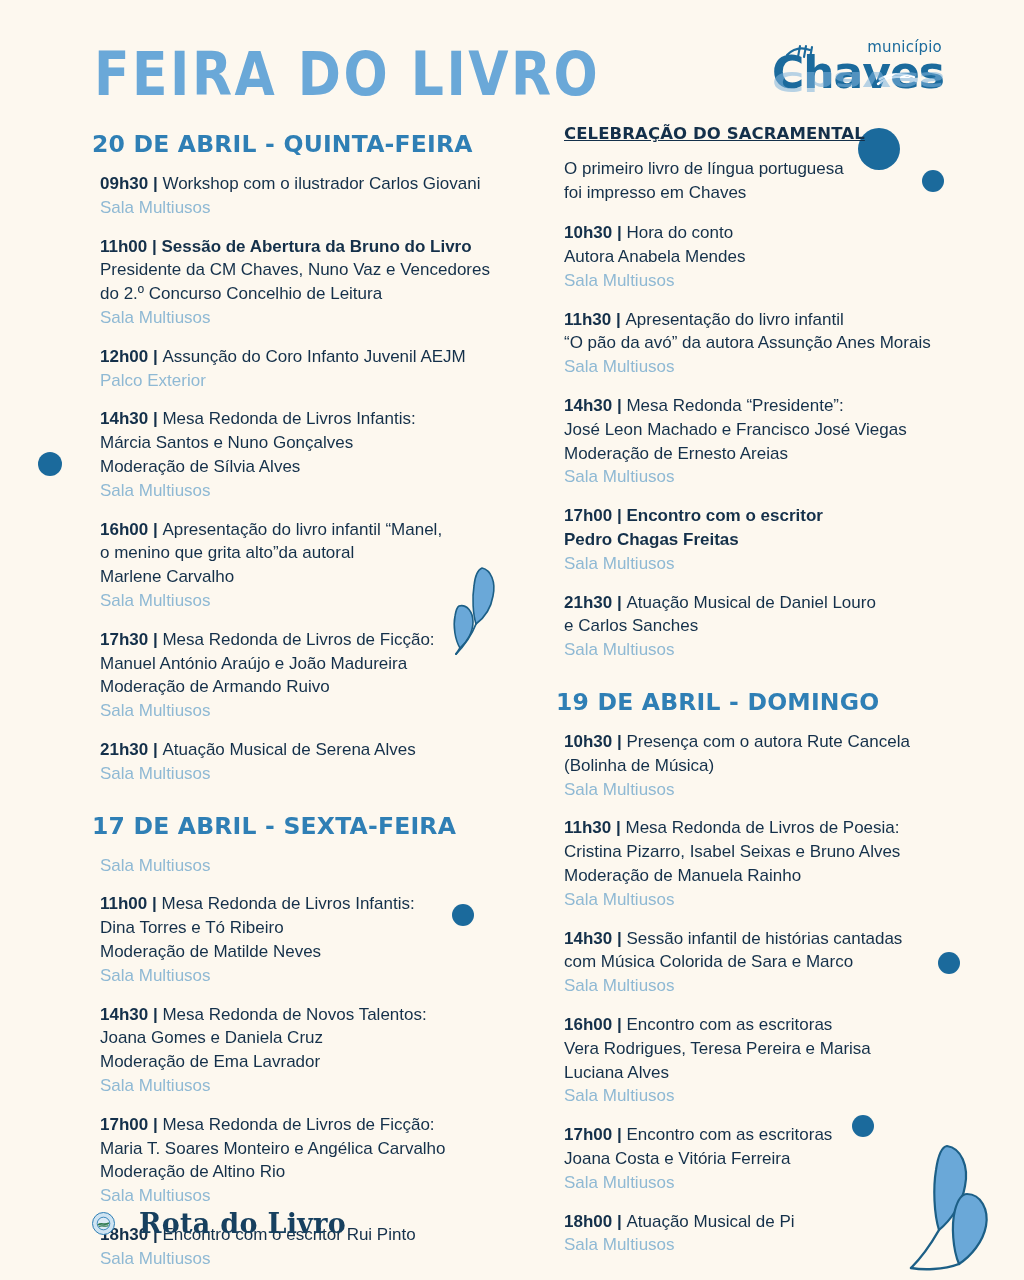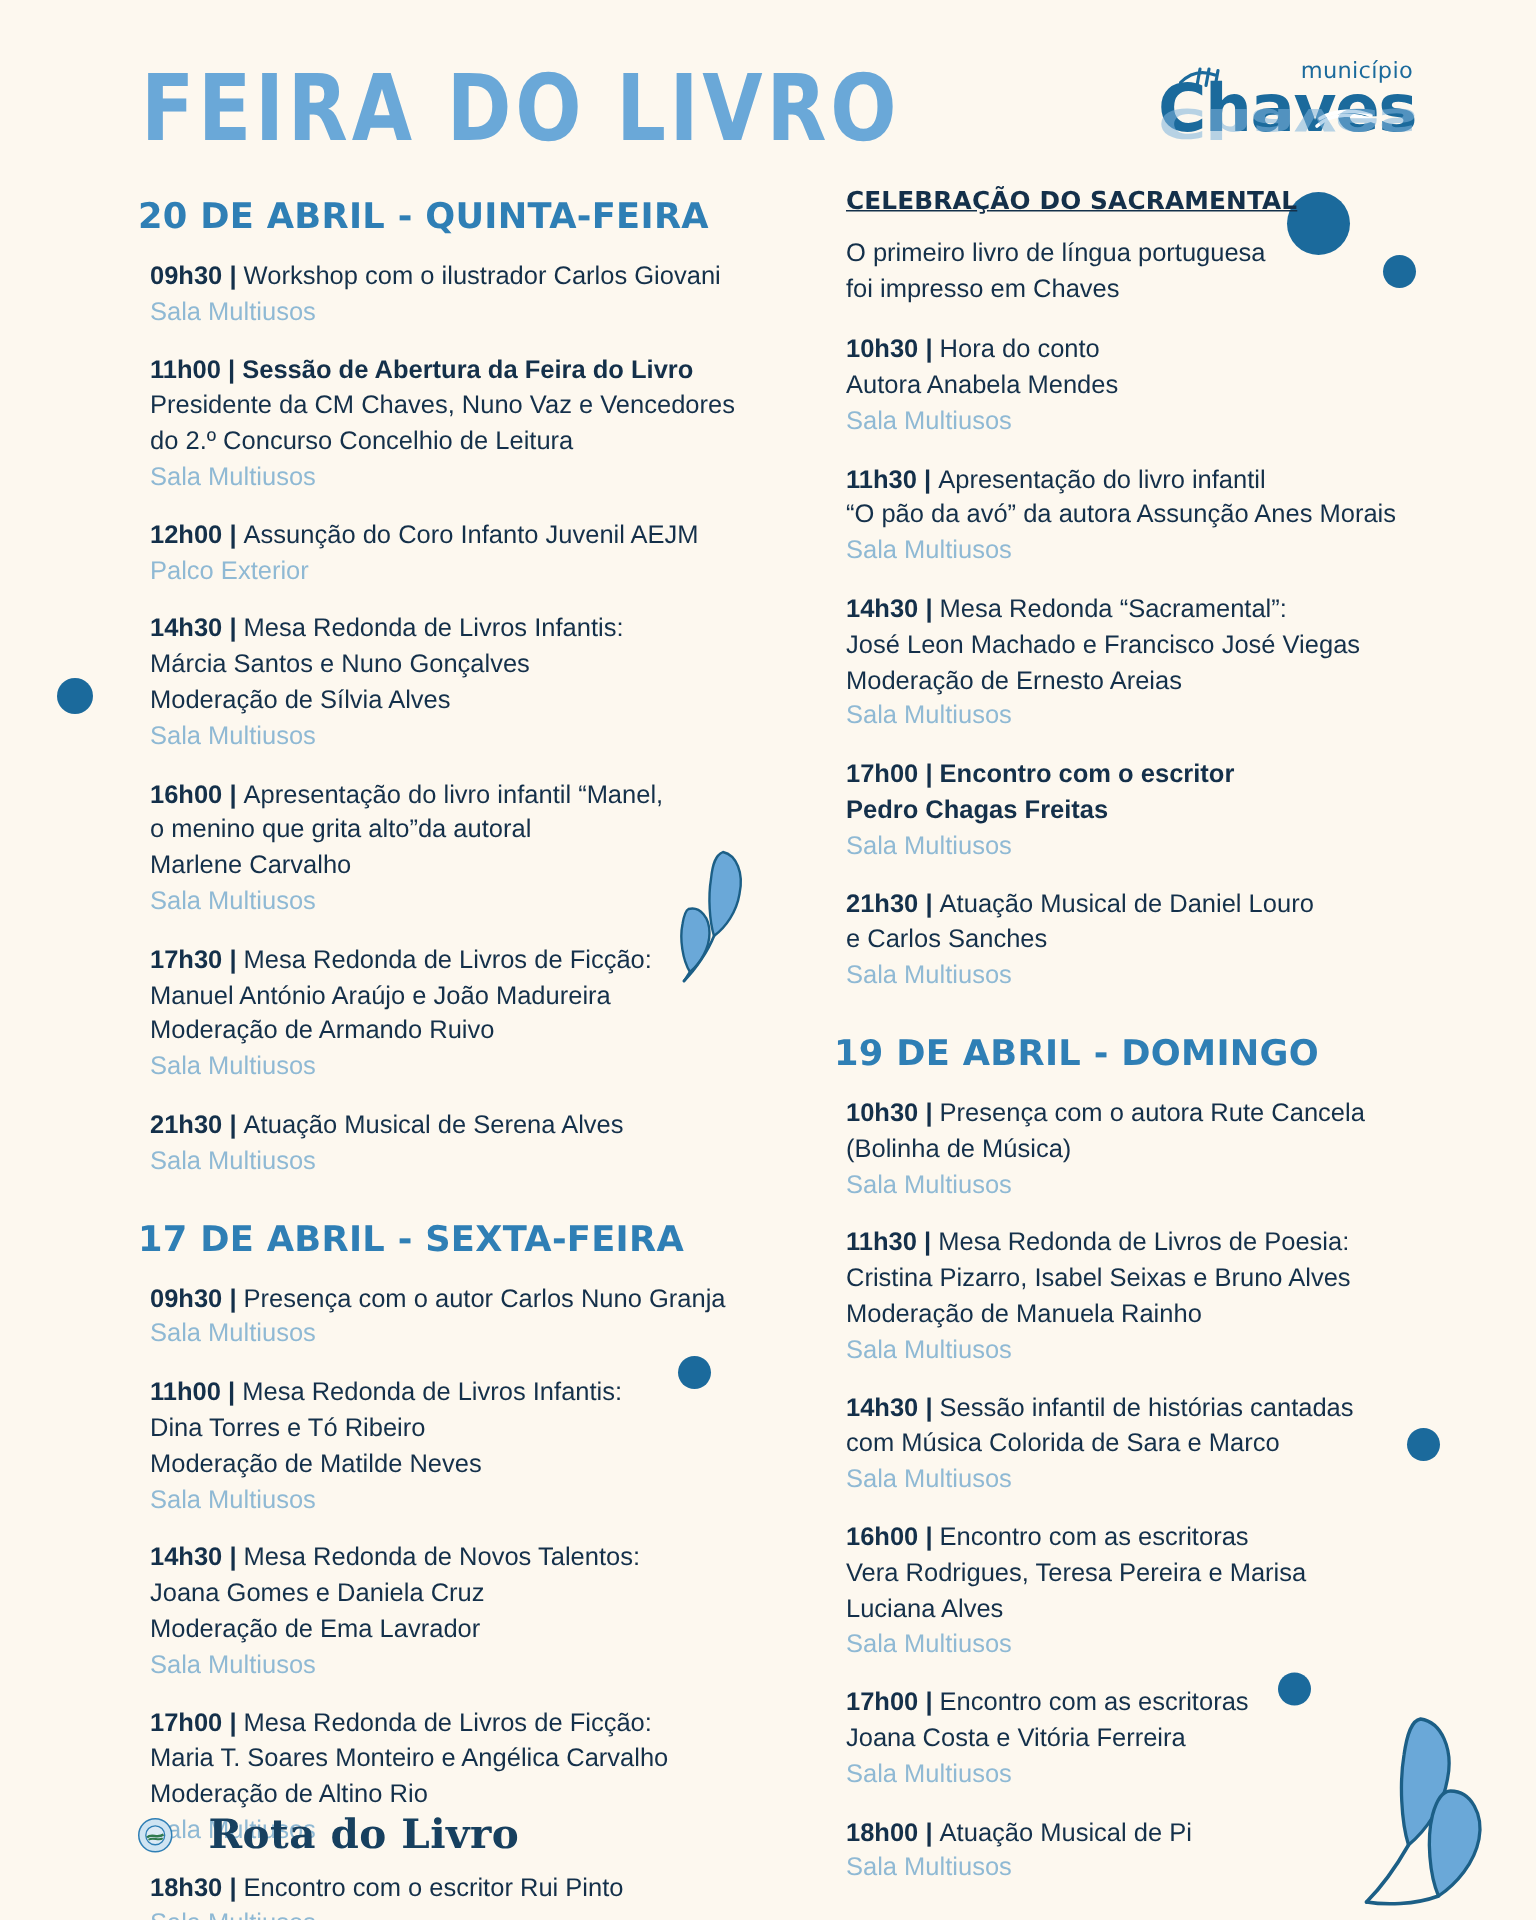--- a/index.html
+++ b/index.html
@@ -243,21 +243,21 @@
     </div>
   </div>
 
   <div class="col col-left" id="col-left">
       <div class="day-heading">20 DE ABRIL - QUINTA-FEIRA</div>
       <div class="event">
         <div class="event-line"><span class="time">09h30 | </span><span>Workshop com o ilustrador Carlos Giovani</span></div>
         <div class="venue">Sala Multiusos</div>
       </div>
       <div class="event">
-        <div class="event-line"><span class="time">11h00 | </span><span class="title-bold" style="font-weight: bold;">Sessão de Abertura da Feira do Livro</span></div>
+        <div class="event-line"><span class="time">11h00 | </span><span class="title-bold" style="font-weight: bold;">Sessão de Abertura da Bruno do Livro</span></div>
         <div class="event-line"><span>Presidente da CM Chaves, Nuno Vaz e Vencedores</span></div>
         <div class="event-line"><span>do 2.º Concurso Concelhio de Leitura</span></div>
         <div class="venue">Sala Multiusos</div>
       </div>
       <div class="event">
         <div class="event-line"><span class="time">12h00 | </span><span>Assunção do Coro Infanto Juvenil AEJM</span></div>
         <div class="venue">Palco Exterior</div>
       </div>
       <div class="event">
         <div class="event-line"><span class="time">14h30 | </span><span>Mesa Redonda de Livros Infantis:</span></div>
@@ -276,21 +276,20 @@
         <div class="event-line"><span>Manuel António Araújo e João Madureira</span></div>
         <div class="event-line"><span>Moderação de Armando Ruivo</span></div>
         <div class="venue">Sala Multiusos</div>
       </div>
       <div class="event">
         <div class="event-line"><span class="time">21h30 | </span><span>Atuação Musical de Serena Alves</span></div>
         <div class="venue">Sala Multiusos</div>
       </div>
       <div class="day-heading spaced">17 DE ABRIL - SEXTA-FEIRA</div>
       <div class="event">
-        <div class="event-line"><span class="time">09h30 | </span><span>Presença com o autor Carlos Nuno Granja</span></div>
         <div class="venue">Sala Multiusos</div>
       </div>
       <div class="event">
         <div class="event-line"><span class="time">11h00 | </span><span>Mesa Redonda de Livros Infantis:</span></div>
         <div class="event-line"><span>Dina Torres e Tó Ribeiro</span></div>
         <div class="event-line"><span>Moderação de Matilde Neves</span></div>
         <div class="venue">Sala Multiusos</div>
       </div>
       <div class="event">
         <div class="event-line"><span class="time">14h30 | </span><span>Mesa Redonda de Novos Talentos:</span></div>
@@ -317,21 +316,21 @@
         <div class="event-line"><span class="time">10h30 | </span><span>Hora do conto</span></div>
         <div class="event-line"><span>Autora Anabela Mendes</span></div>
         <div class="venue">Sala Multiusos</div>
       </div>
       <div class="event">
         <div class="event-line"><span class="time">11h30 | </span><span>Apresentação do livro infantil</span></div>
         <div class="event-line"><span>“O pão da avó” da autora Assunção Anes Morais</span></div>
         <div class="venue">Sala Multiusos</div>
       </div>
       <div class="event">
-        <div class="event-line"><span class="time">14h30 | </span><span>Mesa Redonda “Sacramental”:</span></div>
+        <div class="event-line"><span class="time">14h30 | </span><span>Mesa Redonda “Presidente”:</span></div>
         <div class="event-line"><span>José Leon Machado e  Francisco José Viegas</span></div>
         <div class="event-line"><span>Moderação de Ernesto Areias</span></div>
         <div class="venue">Sala Multiusos</div>
       </div>
       <div class="event">
         <div class="event-line"><span class="time">17h00 | </span><span class="title-bold" style="font-weight: bold;">Encontro com o escritor</span></div>
         <div class="event-line all-bold"><span>Pedro Chagas Freitas</span></div>
         <div class="venue">Sala Multiusos</div>
       </div>
       <div class="event">

